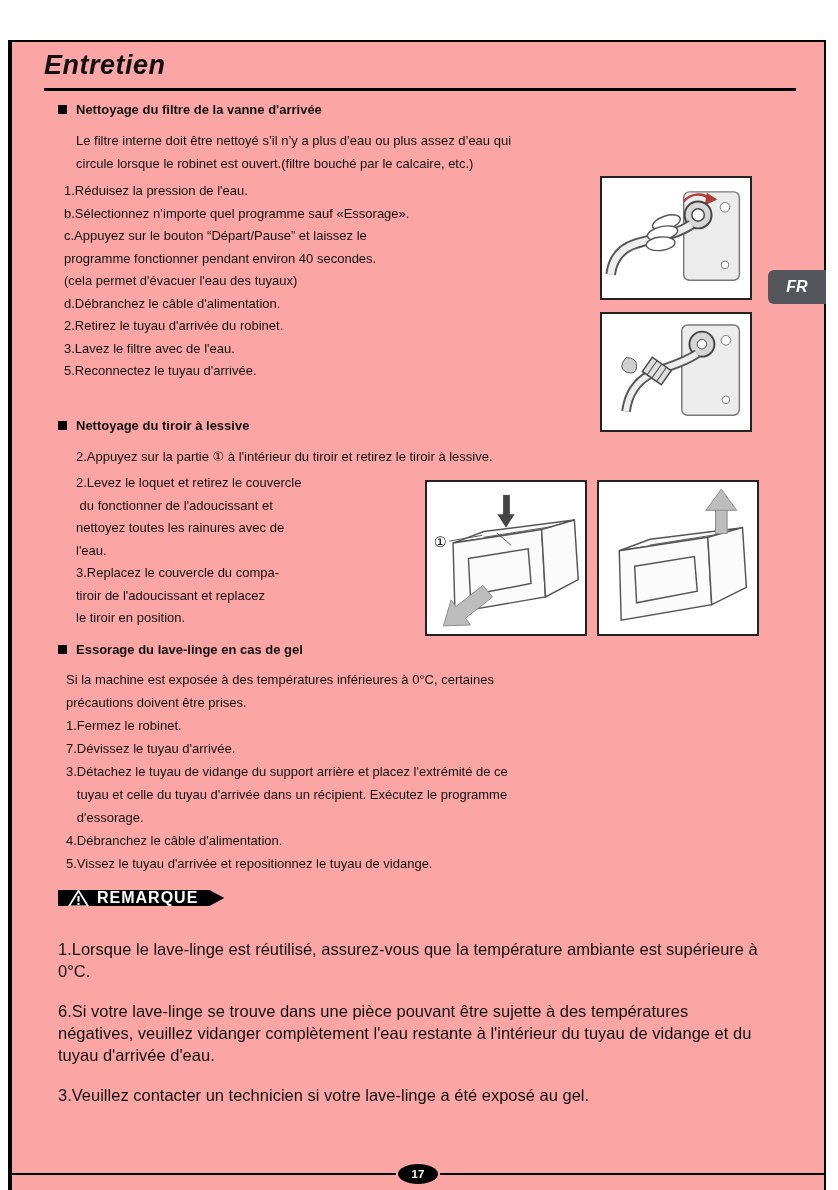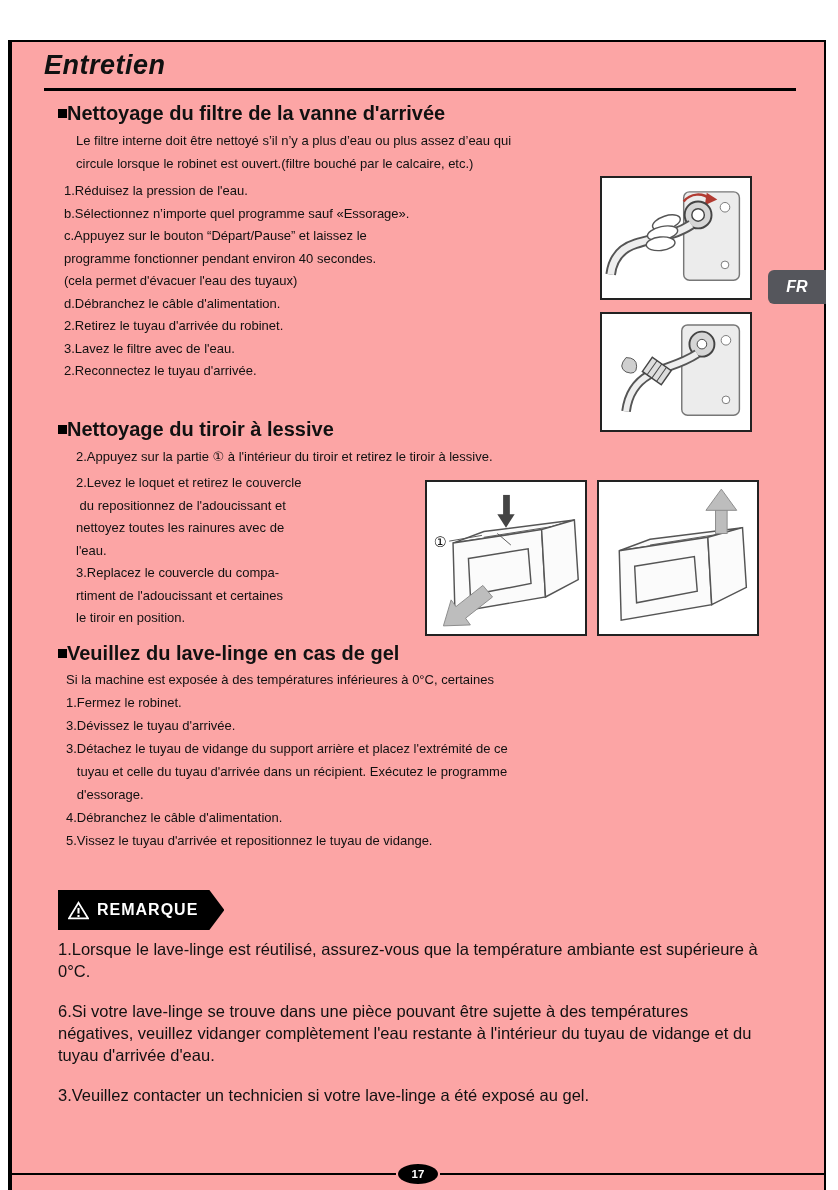--- a/index.html
+++ b/index.html
@@ -1,39 +1,39 @@
 <!DOCTYPE html>
 <html><head>
 <meta charset="utf-8">
 <style>
   html,body{margin:0;padding:0;background:#fff;}
   body{width:838px;height:1190px;position:relative;font-family:"Liberation Sans","DejaVu Sans",sans-serif;color:#111;}
   .frame{position:absolute;left:8px;top:40px;width:818px;height:1152px;border:2px solid #000;border-left-width:4px;box-sizing:border-box;background:#fca5a5;}
   .abs{position:absolute;}
   .title{left:32px;top:8px;font-size:27px;font-weight:bold;font-style:italic;letter-spacing:.5px;}
   .rule{left:32px;top:46px;width:752px;height:3px;background:#000;}
-  .sec-h{font-size:20px;font-weight:bold;display:flex;align-items:center;}
+  .sec-h{font-size:13px;font-weight:bold;display:flex;align-items:center;gap:9px;}
   .sq{width:9px;height:9px;background:#000;flex:0 0 auto;}
   .h1{left:46px;top:60px;}
   .h2{left:46px;top:376px;}
   .h3{left:46px;top:600px;}
   .bodytxt{font-size:13px;line-height:22.5px;}
   .intro{left:64px;top:88px;width:680px;}
   .steps1{left:52px;top:138px;}
   .steps1 div, .col2 div, .frost div{white-space:pre;}
   .step21{left:64px;top:404px;width:700px;}
   .col2{left:64px;top:430px;width:352px;}
   .frost{left:54px;top:626px;line-height:23px;}
   .figbox{border:2px solid #222;background:#fff;box-sizing:border-box;display:flex;align-items:center;justify-content:center;}
   .fig1{left:588px;top:134px;width:152px;height:124px;}
   .fig2{left:588px;top:270px;width:152px;height:120px;}
   .dfigA{left:413px;top:438px;width:162px;height:156px;}
   .dfigB{left:585px;top:438px;width:162px;height:156px;}
   .fr-tab{right:-2px;top:228px;width:58px;height:34px;background:#55565c;color:#fff;font-weight:bold;font-style:italic;font-size:16px;display:flex;align-items:center;justify-content:center;border-radius:6px 0 0 6px;margin-left:30px;}
-  .note-box{left:46px;top:848px;height:40px;background:#000;color:#fff;display:flex;align-items:center;gap:8px;padding:0 26px 0 10px;font-weight:bold;font-size:16px;letter-spacing:1px;clip-path:polygon(0 0,calc(100% - 15px) 0,100% 50%,calc(100% - 15px) 100%,0 100%);}
+  .note-box{left:46px;top:848px;height:16px;background:#000;color:#fff;display:flex;align-items:center;gap:8px;padding:0 26px 0 10px;font-weight:bold;font-size:16px;letter-spacing:1px;clip-path:polygon(0 0,calc(100% - 15px) 0,100% 50%,calc(100% - 15px) 100%,0 100%);}
   .notes{left:46px;top:896px;width:716px;font-size:16.5px;line-height:22px;}
   .notes p{margin:0 8px 18px 0;}
   .footer{left:0;right:0;top:1122px;display:flex;align-items:center;}
   .footer .fline{flex:1;height:2px;background:#000;}
   .badge{width:40px;height:20px;border-radius:50%;background:#000;color:#fff;font-size:11.5px;font-weight:bold;display:flex;align-items:center;justify-content:center;margin:0 2px;flex:0 0 auto;}
 </style>
 </head>
 <body>
 
 <div class="frame">
@@ -51,21 +51,21 @@
   </div>
   <div class="abs bodytxt steps1">
     <div>1.Réduisez la pression de l'eau.</div>
     <div>b.Sélectionnez n’importe quel programme sauf «Essorage».</div>
     <div>c.Appuyez sur le bouton “Départ/Pause” et laissez le</div>
     <div>programme fonctionner pendant environ 40 secondes.</div>
     <div>(cela permet d'évacuer l'eau des tuyaux)</div>
     <div>d.Débranchez le câble d'alimentation.</div>
     <div>2.Retirez le tuyau d'arrivée du robinet.</div>
     <div>3.Lavez le filtre avec de l'eau.</div>
-    <div>2.Reconnectez le tuyau d'arrivée.</div>
+    <div>5.Reconnectez le tuyau d'arrivée.</div>
   </div>
 
   <div class="abs figbox fig1">
     <svg viewBox="0 0 152 120" width="146" height="116">
       <rect x="84" y="12" width="58" height="92" rx="6" fill="#ececec" stroke="#777" stroke-width="1.5"></rect>
       <circle cx="127" cy="28" r="5" fill="#fff" stroke="#777"></circle>
       <circle cx="127" cy="88" r="4" fill="#fff" stroke="#777"></circle>
       <path d="M 84 22 A 19 19 0 0 1 112 20" fill="none" stroke="#b23b32" stroke-width="2.5"></path>
       <polygon points="108,13 119,20 106,26" fill="#b23b32"></polygon>
       <circle cx="99" cy="36" r="14" fill="#d6d6d6" stroke="#444" stroke-width="2"></circle>
@@ -101,25 +101,25 @@
 
   <div class="abs fr-tab">FR</div>
 
   <div class="abs sec-h h2">
     <span class="sq"></span>
     <span>Nettoyage du tiroir à lessive</span>
   </div>
   <div class="abs bodytxt step21">2.Appuyez sur la partie ① à l'intérieur du tiroir et retirez le tiroir à lessive.</div>
   <div class="abs bodytxt col2">
     <div>2.Levez le loquet et retirez le couvercle</div>
-    <div> du repositionnez de l'adoucissant et</div>
+    <div> du fonctionner de l'adoucissant et</div>
     <div>nettoyez toutes les rainures avec de</div>
     <div>l'eau.</div>
     <div>3.Replacez le couvercle du compa-</div>
-    <div>rtiment de l'adoucissant et certaines</div>
+    <div>tiroir de l'adoucissant et replacez</div>
     <div>le tiroir en position.</div>
   </div>
 
   <div class="abs figbox dfigA">
     <svg viewBox="0 0 162 155" width="156" height="150">
       <g stroke="#555" stroke-width="1.5" fill="#fbfbfb">
         <polygon points="26,62 118,48 152,38 58,50"></polygon>
         <polygon points="26,62 118,48 122,118 28,134"></polygon>
         <polygon points="118,48 152,38 156,100 122,118"></polygon>
       </g>
@@ -143,26 +143,27 @@
       </g>
       <polygon points="36,86 98,76 101,112 38,124" fill="none" stroke="#555" stroke-width="1.5"></polygon>
       <line x1="52" y1="64" x2="122" y2="53" stroke="#555"></line>
       <rect x="120" y="26" width="12" height="26" fill="#bdbdbd" stroke="#8a8a8a"></rect>
       <polygon points="110,28 142,28 126,6" fill="#bdbdbd" stroke="#8a8a8a"></polygon>
     </svg>
   </div>
 
   <div class="abs sec-h h3">
     <span class="sq"></span>
-    <span>Veuillez du lave-linge en cas de gel</span>
+    <span>Essorage du lave-linge en cas de gel</span>
   </div>
   <div class="abs bodytxt frost">
     <div>Si la machine est exposée à des températures inférieures à 0°C, certaines</div>
+    <div>précautions doivent être prises.</div>
     <div>1.Fermez le robinet.</div>
-    <div>3.Dévissez le tuyau d'arrivée.</div>
+    <div>7.Dévissez le tuyau d'arrivée.</div>
     <div>3.Détachez le tuyau de vidange du support arrière et placez l'extrémité de ce</div>
     <div>   tuyau et celle du tuyau d'arrivée dans un récipient. Exécutez le programme</div>
     <div>   d'essorage.</div>
     <div>4.Débranchez le câble d'alimentation.</div>
     <div>5.Vissez le tuyau d'arrivée et repositionnez le tuyau de vidange.</div>
   </div>
 
   <div class="abs note-box">
     <svg viewBox="0 0 24 22" width="21" height="19">
       <polygon points="12,2 23,20 1,20" fill="#000" stroke="#fff" stroke-width="2"></polygon>

